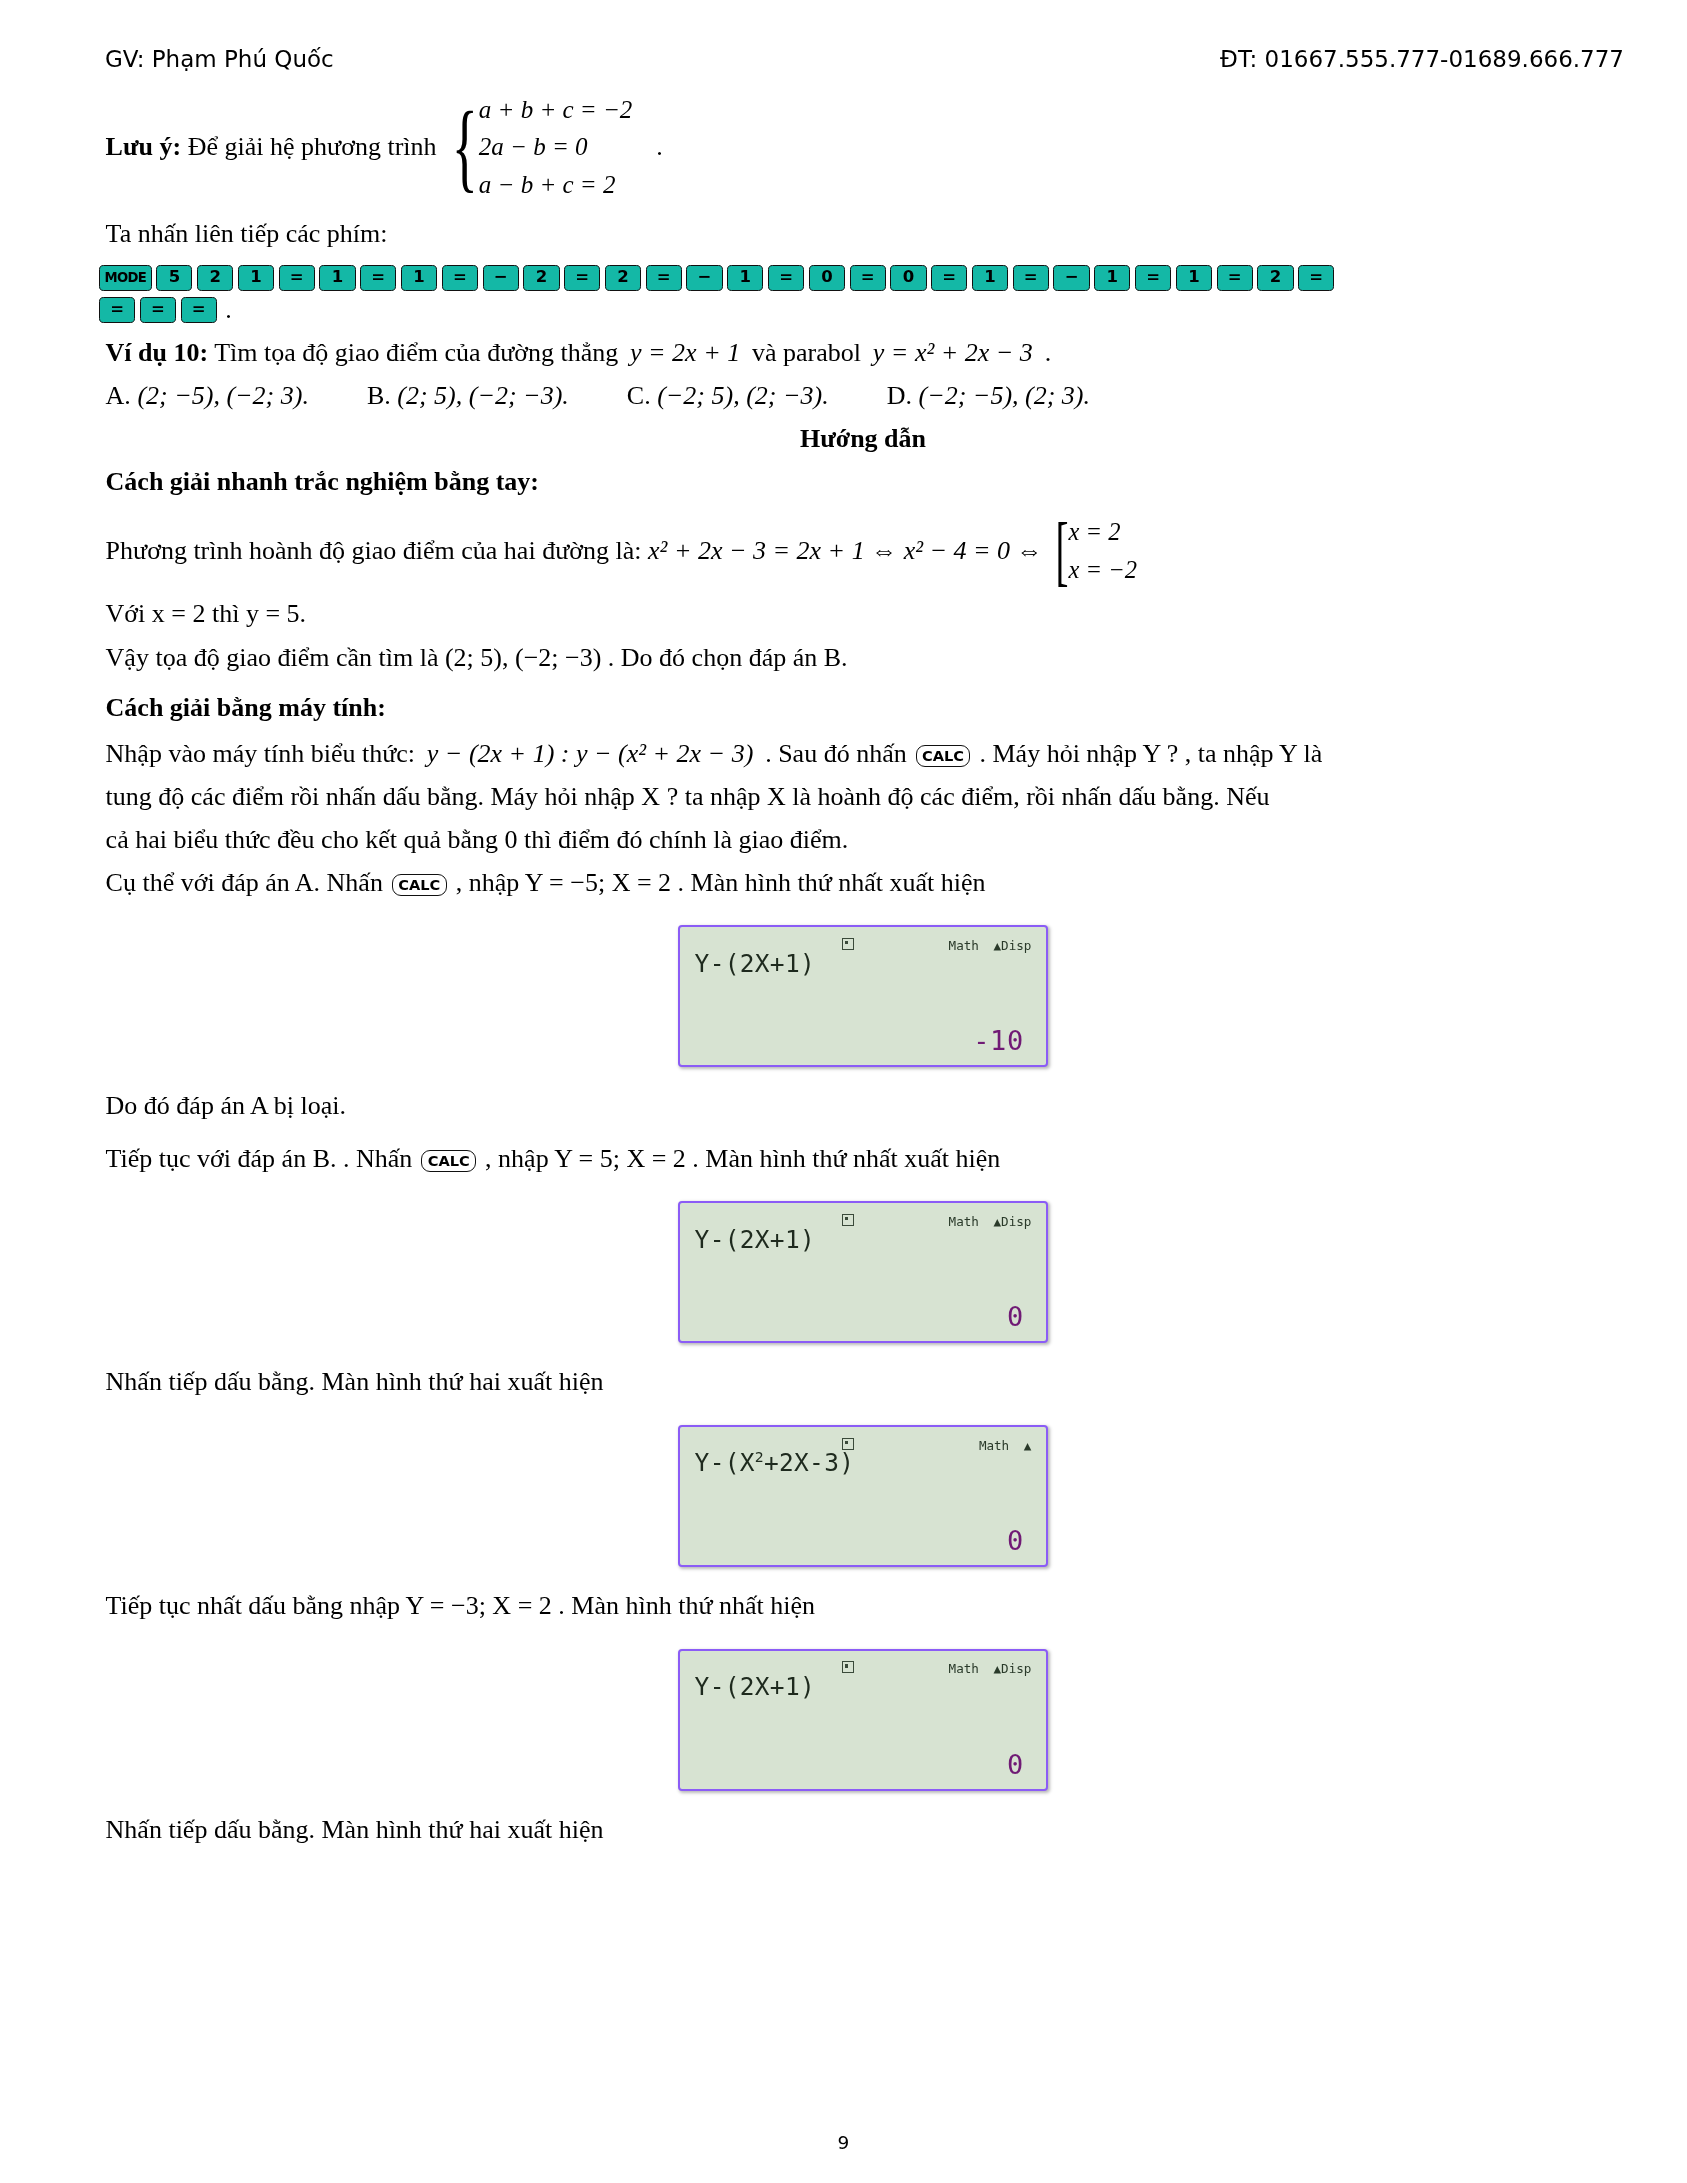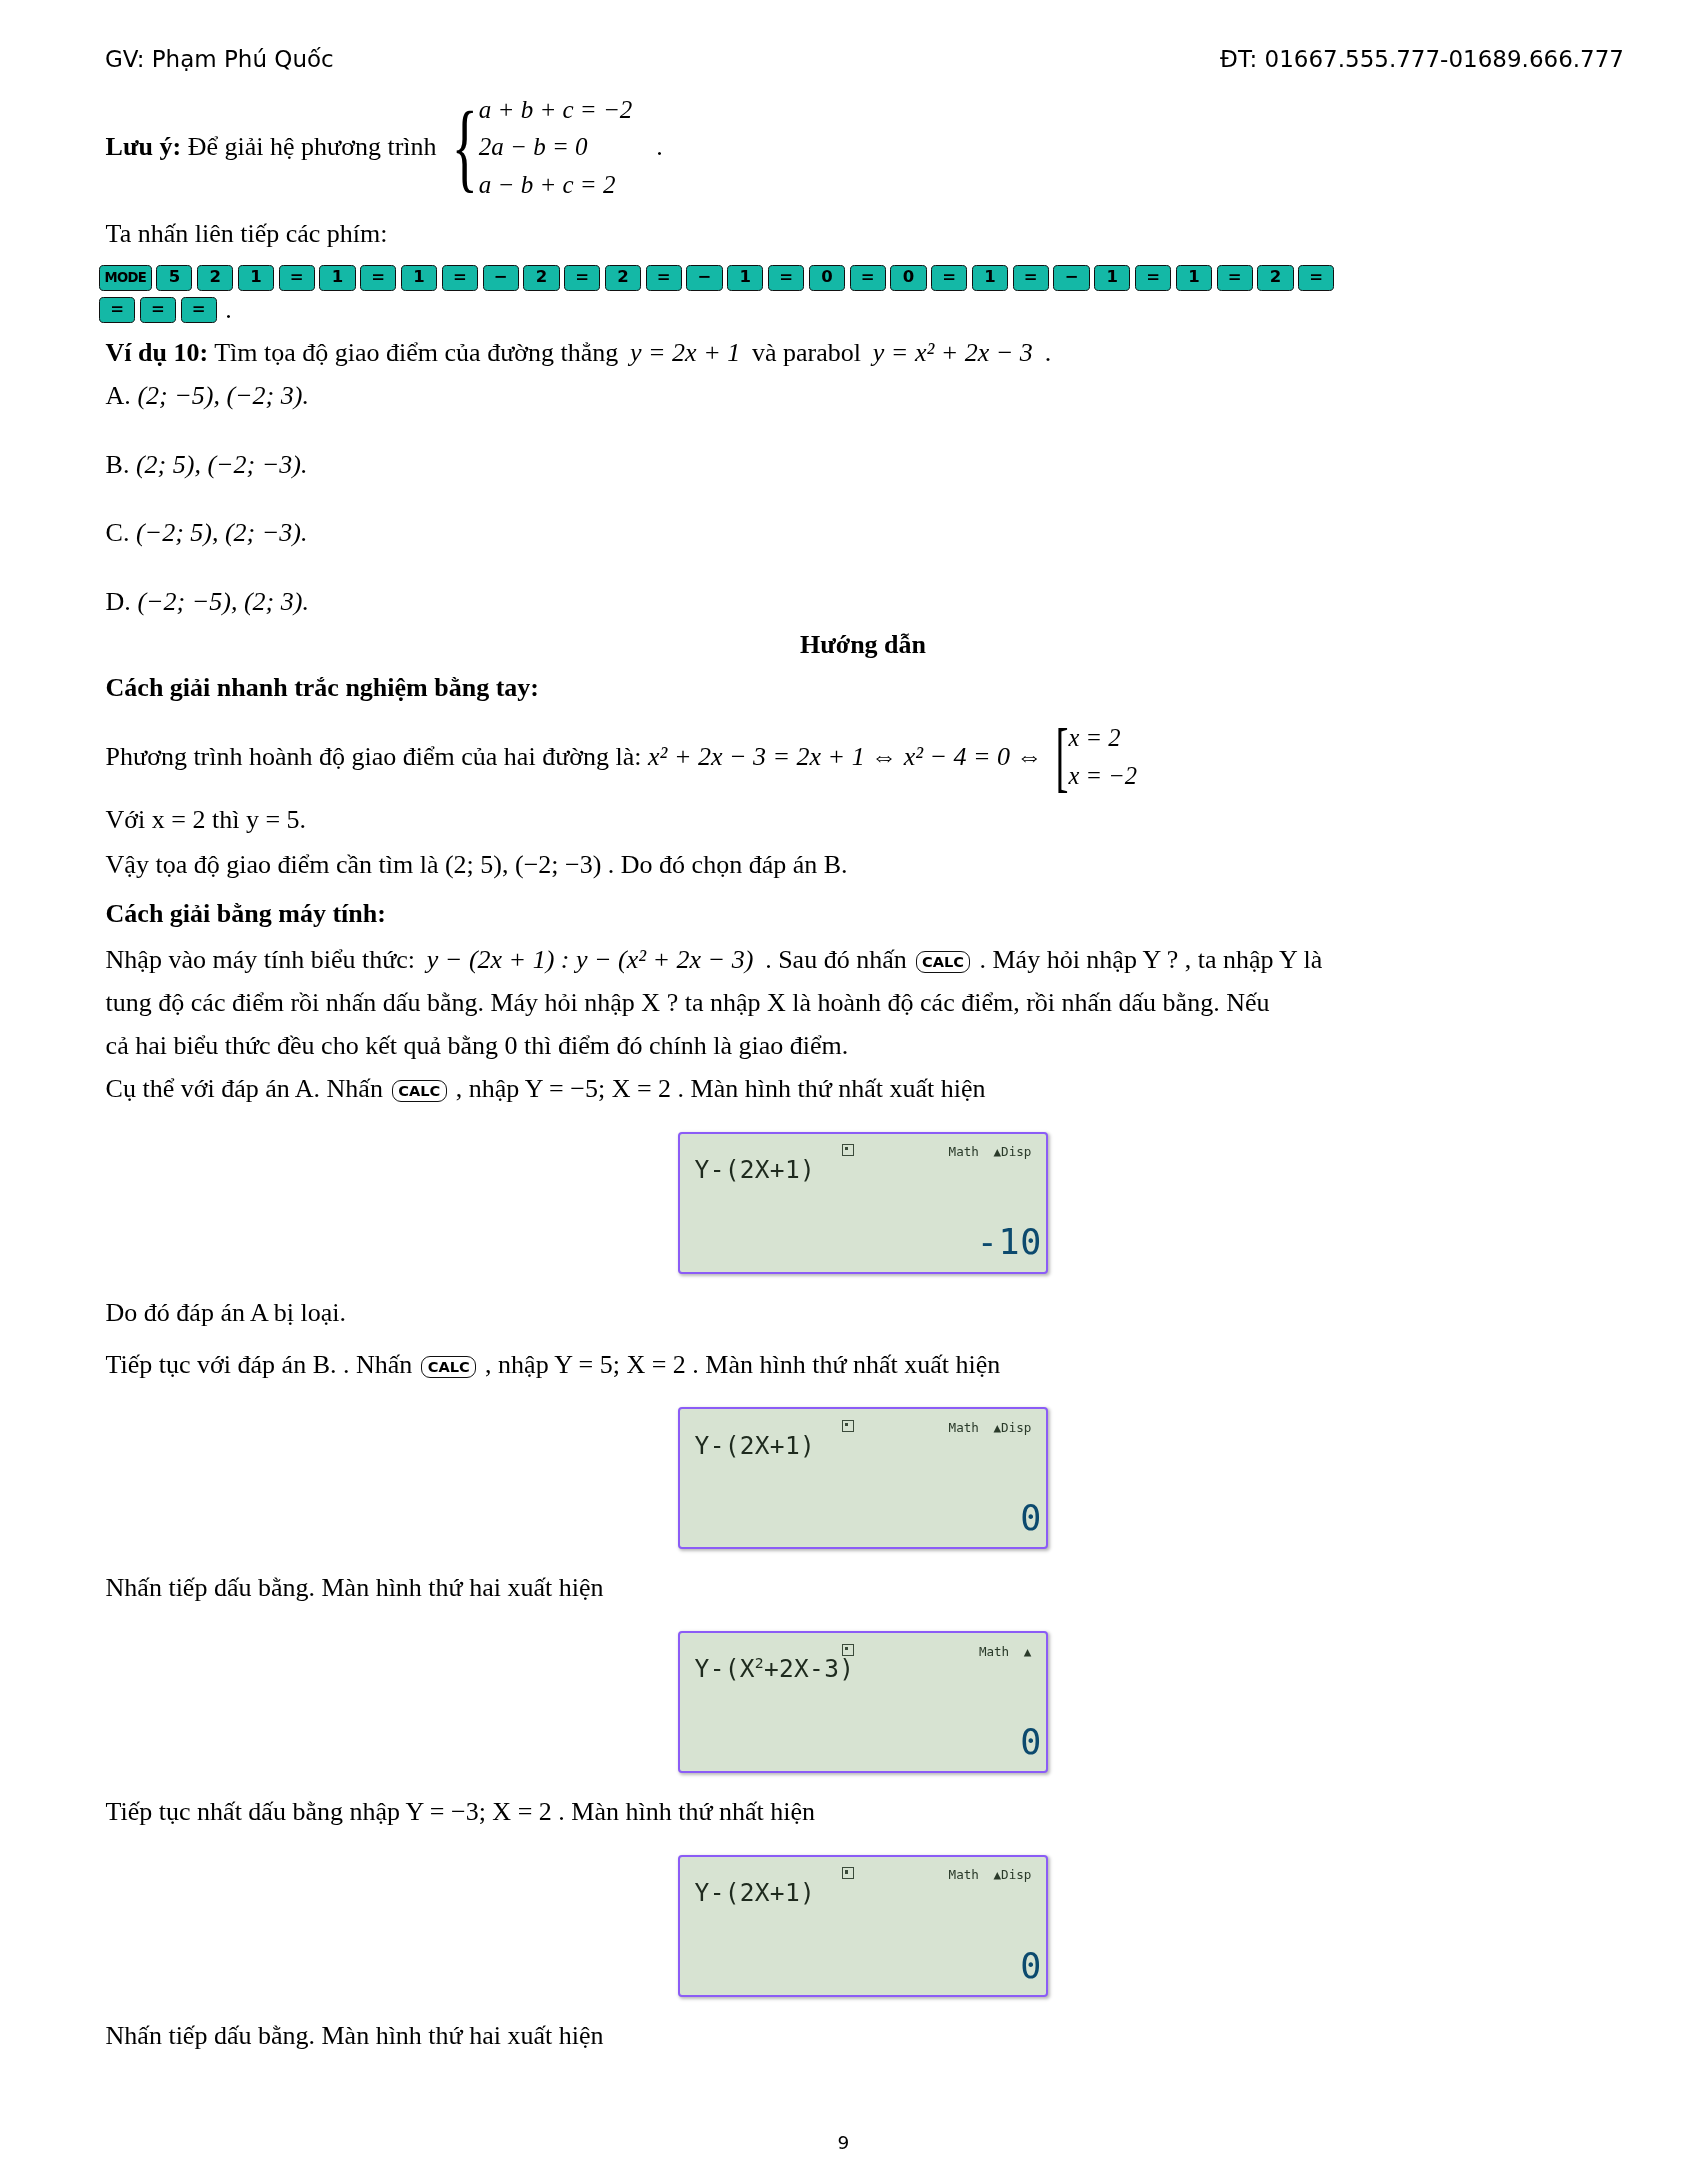--- a/index.html
+++ b/index.html
@@ -159,25 +159,25 @@
   .calc-expr {
     font-family:"DejaVu Sans Mono", monospace;
     font-size:24.5px;
     color:#1e2a1e;
     margin-top:-4px;
     letter-spacing:0.3px;
   }
   .calc-expr sup { font-size:0.6em; font-style:normal; }
   .calc-result {
     position:absolute;
-    right:4px;
+    right:22px;
     bottom:9.3px;
     font-family:"DejaVu Sans Mono", monospace;
-    font-size:35px;
-    color:#0c4a6e;
+    font-size:27px;
+    color:#701a75;
     letter-spacing:0.7px;
   }
   .pagenum {
     position:absolute;
     bottom:30px;
     left:0; right:0;
     text-align:center;
     font-family:"DejaVu Sans", sans-serif;
     font-size:18.5px;
   }
@@ -249,21 +249,21 @@
 
   <div class="row indent">
     <span class="bold">Ví dụ 10:</span>
     <span>Tìm tọa độ giao điểm của đường thẳng</span>
     <span class="m" style="margin:0 5.3px;">y = 2x + 1</span>
     <span>và parabol</span>
     <span class="m" style="margin:0 5.3px;">y = x² + 2x − 3</span>
     <span>.</span>
   </div>
 
-  <div class="row indent" style="display:flex; gap:31px;flex-direction:column;">
+  <div class="row indent" style="display:flex; gap:58px;">
     <span>
       <span>A.</span>
       <span class="m">(2; −5), (−2; 3).</span>
     </span>
     <span>
       <span>B.</span>
       <span class="m">(2; 5), (−2; −3).</span>
     </span>
     <span>
       <span>C.</span>

